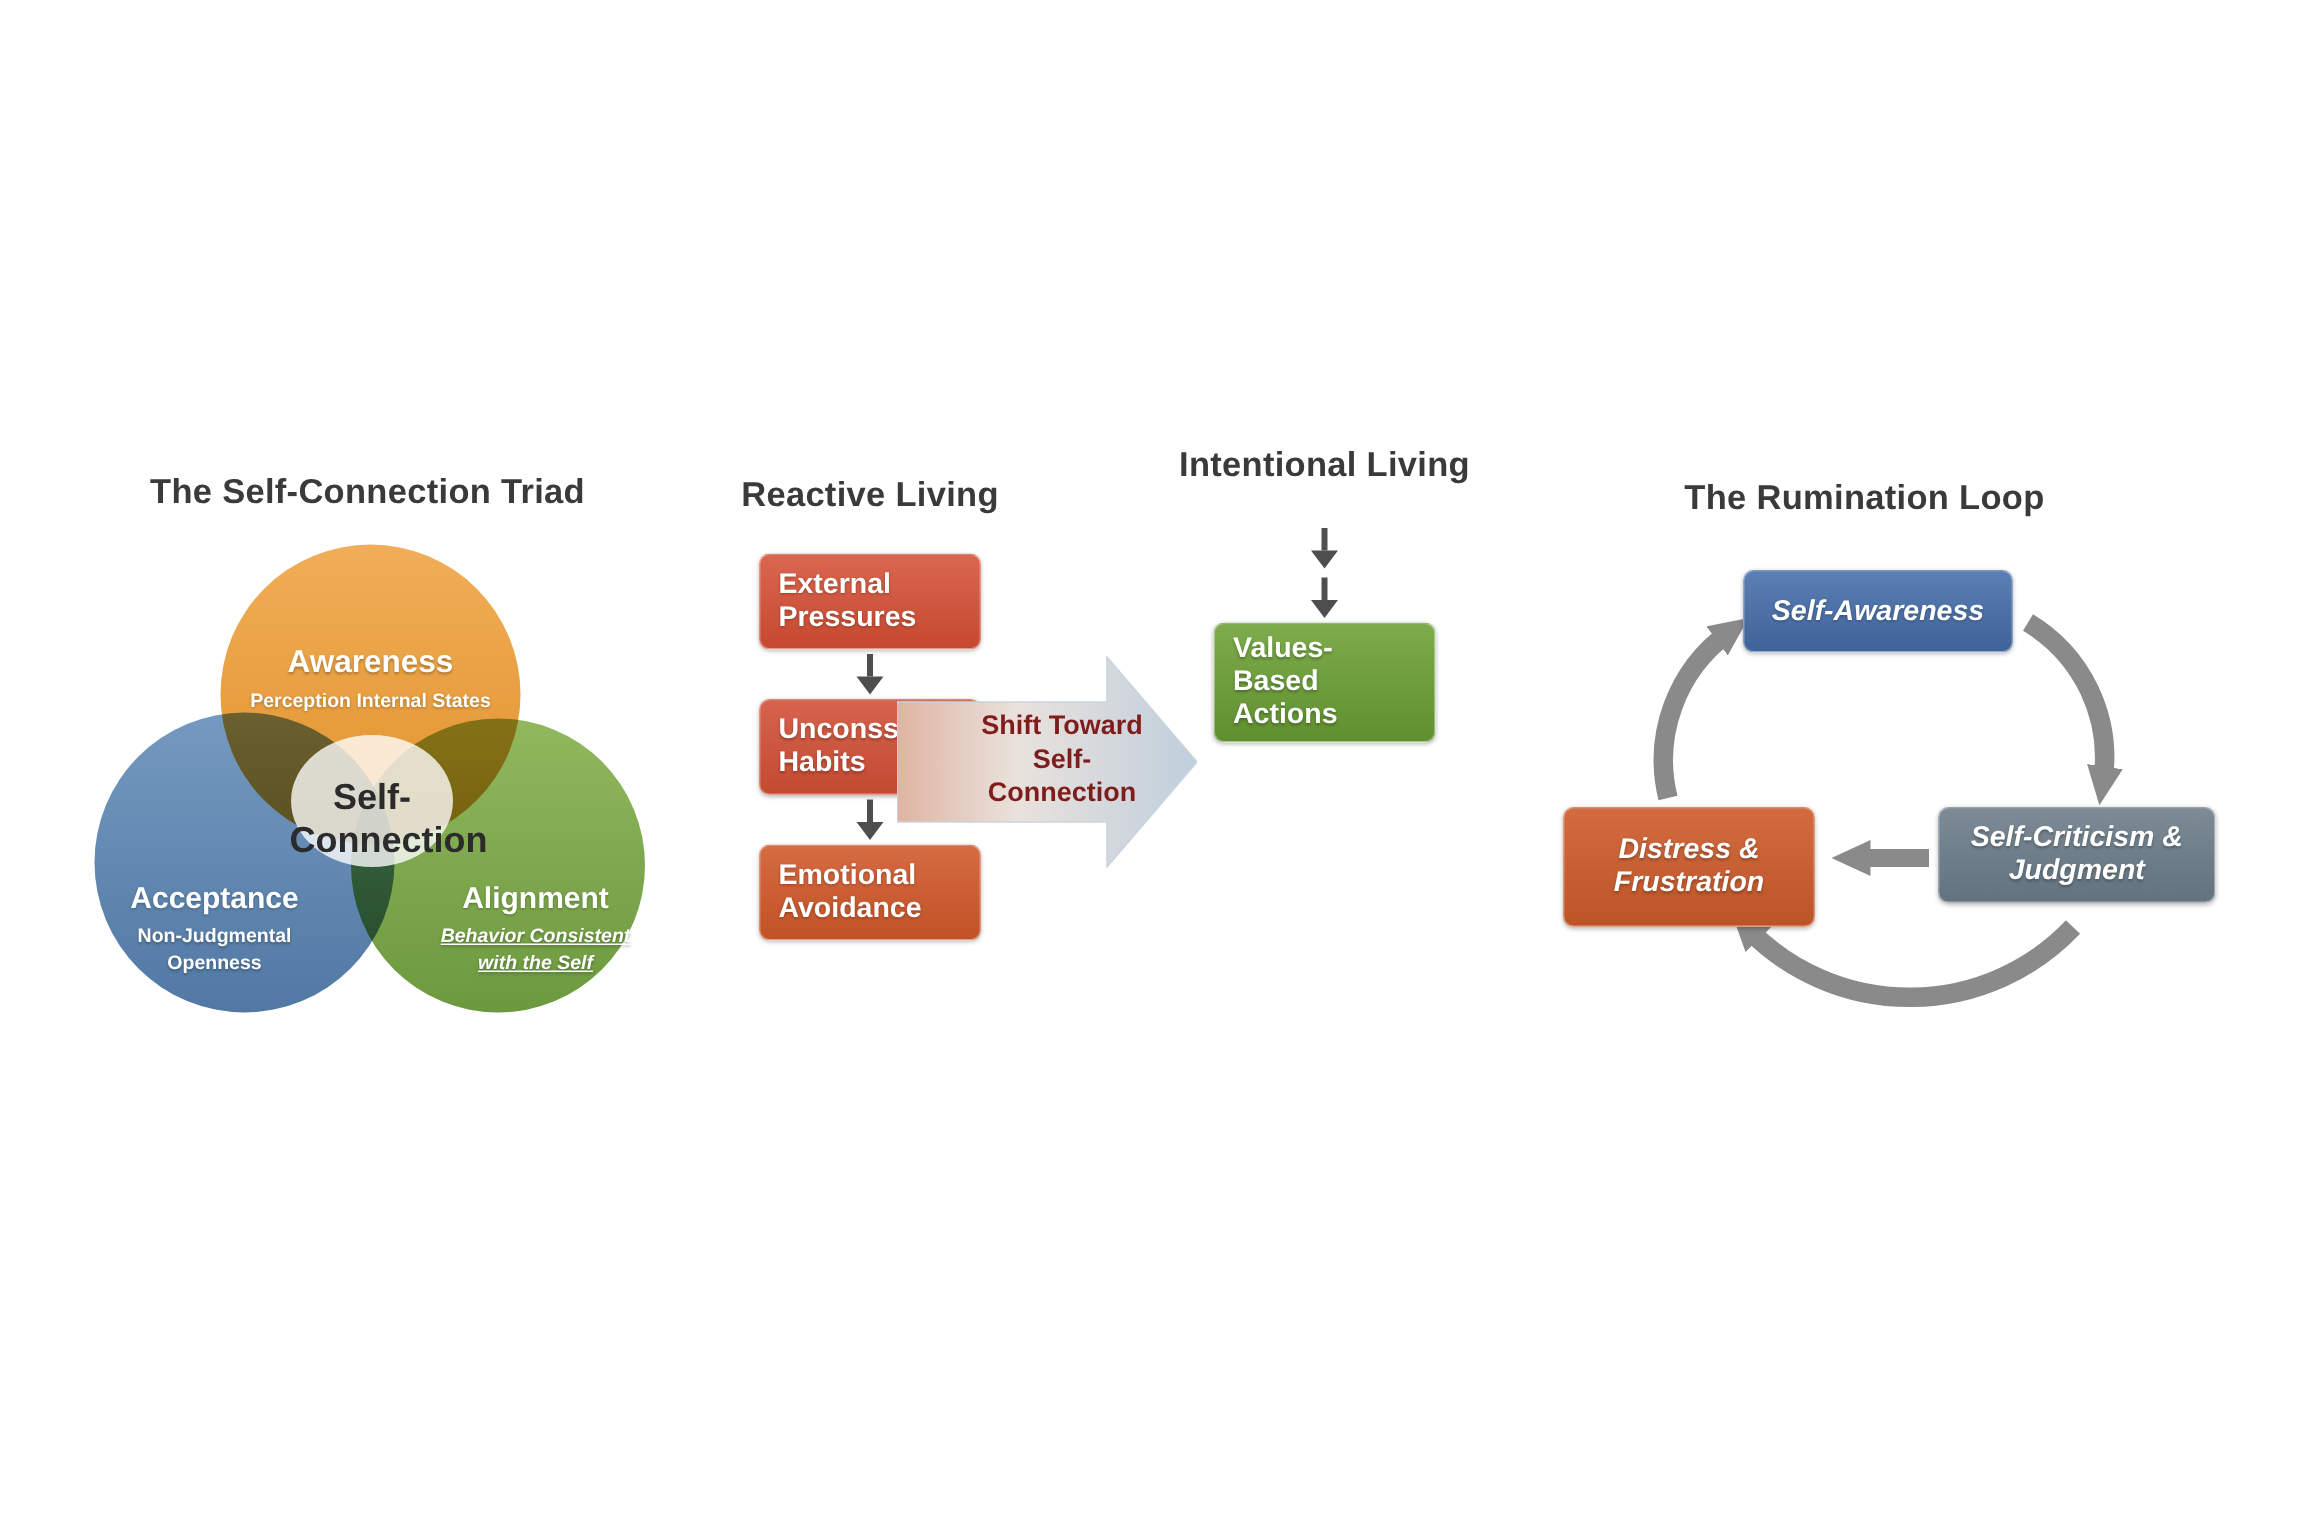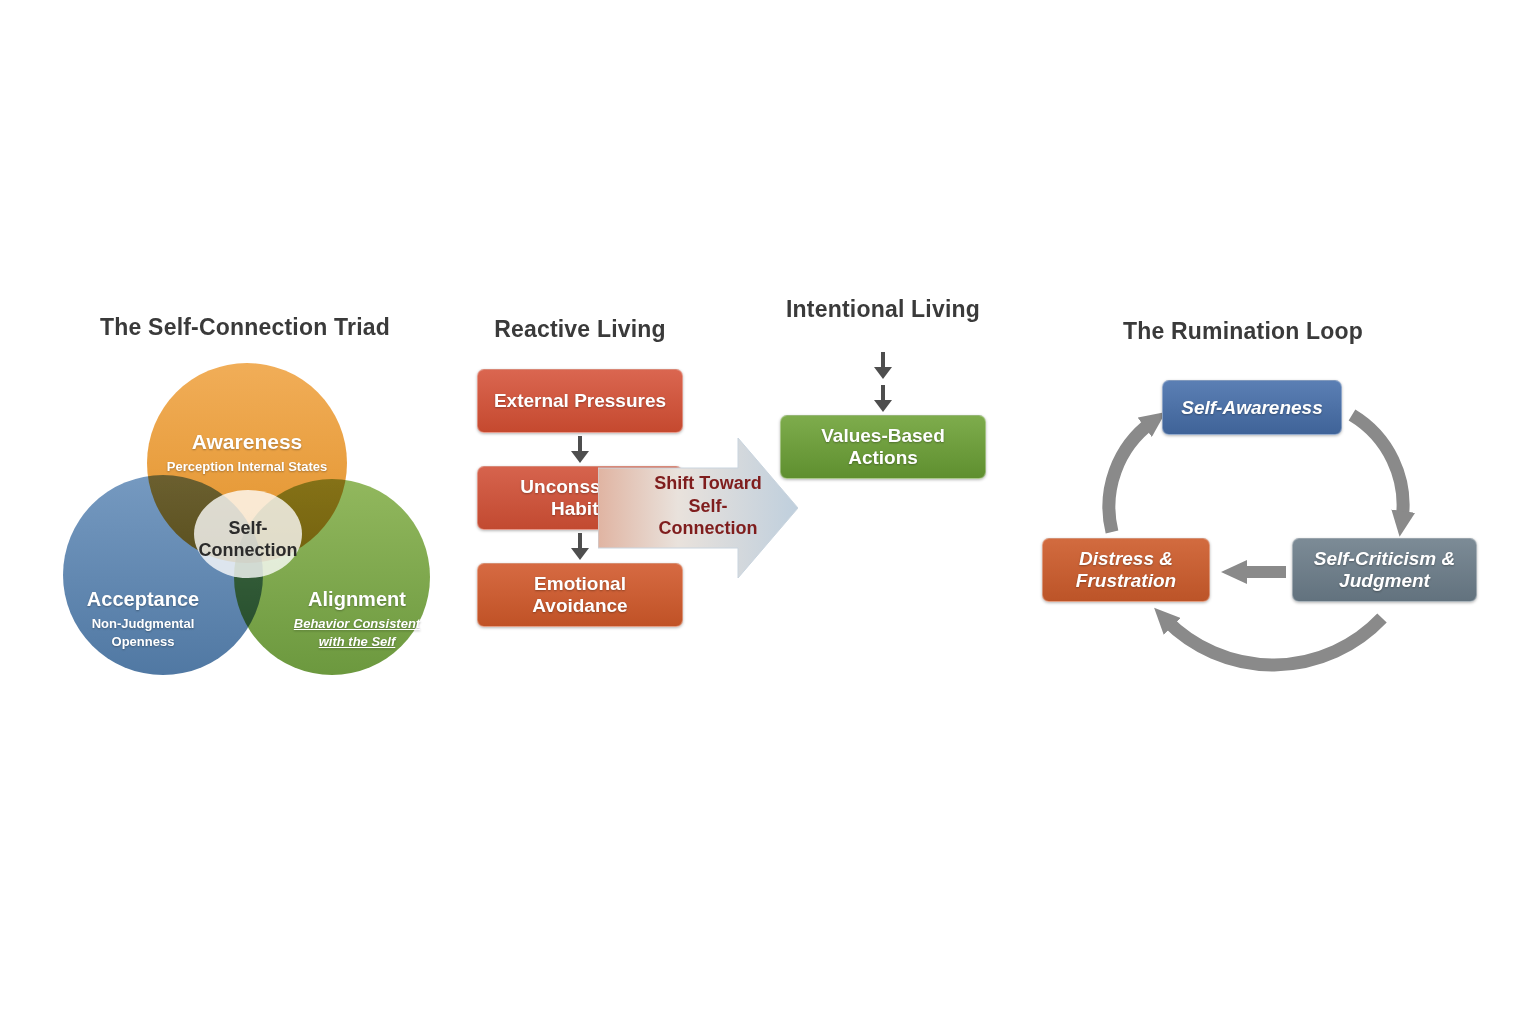--- a/index.html
+++ b/index.html
@@ -9,27 +9,27 @@
 
   .section-title { font-size:23px; font-weight:bold; color:#3a3a3a; text-align:center; letter-spacing:.2px; }
   .abs { position:absolute; }
 
   
   .venn { position:absolute; left:58px; top:358px; width:380px; height:330px; }
   .venn-text { position:absolute; text-align:center; color:#ffffff;margin-top:30px; }
   .venn-label { font-size:21px; font-weight:bold; text-shadow:0 1px 2px rgba(0,0,0,.3); }
   .venn-sub { font-size:13px; font-weight:bold; margin-top:4px; text-shadow:0 1px 2px rgba(0,0,0,.3); line-height:1.35; }
   .venn-sub.italic { font-style:italic;text-decoration:underline; }
-  .venn-center { position:absolute; text-align:center; color:#2b2b2b; font-size:18px; font-weight:bold; line-height:1.2; }
+  .venn-center { position:absolute; text-align:center; color:#2b2b2b; font-size:24px; font-weight:bold; line-height:1.2; }
 
   
   .col { position:absolute; width:186px; display:flex; flex-direction:column; align-items:center; }
   .col .section-title { margin-bottom:26px; width:220px; }
-  .fbox { width:206px; min-height:64px; border-radius:7px; display:flex; align-items:center; justify-content:center;
-          text-align:center; color:#fff; font-weight:bold; font-size:19px; line-height:1.15; padding:6px 12px;
+  .fbox { width:148px; min-height:64px; border-radius:7px; display:flex; align-items:center; justify-content:center;
+          color:#fff; font-weight:bold; font-size:19px; line-height:1.15; padding:6px 12px;
           box-shadow:0 1px 3px rgba(0,0,0,.28); text-shadow:0 1px 2px rgba(0,0,0,.3);
           border:1px solid rgba(255,255,255,.35); }
   .bg-red1   { background:linear-gradient(180deg,#DA6650,#C5492F); }
   .bg-red2   { background:linear-gradient(180deg,#D6634D,#C24A31); }
   .bg-red3   { background:linear-gradient(180deg,#D66A42,#C05226); }
   .bg-amber1 { background:linear-gradient(180deg,#F0B052,#E19A2A); }
   .bg-amber2 { background:linear-gradient(180deg,#EAA344,#DA8B21); }
   .bg-green1 { background:linear-gradient(180deg,#7EAC4C,#5F8F2F); }
   .bg-blue1  { background:linear-gradient(180deg,#5B7FB4,#3F6398); }
   .bg-gray1  { background:linear-gradient(180deg,#7C8B96,#62727E); }
@@ -145,15 +145,15 @@
       </marker>
     </defs>
     <path d="M 322,45 A 105,105 0 0 1 372,150" fill="none" stroke="#8A8A8A" stroke-width="13" marker-end="url(#loopHead)"></path>
     <path d="M 352,248 A 150,150 0 0 1 136,250" fill="none" stroke="#8A8A8A" stroke-width="13" marker-end="url(#loopHead)"></path>
     <path d="M 82,162 A 105,105 0 0 1 122,52" fill="none" stroke="#8A8A8A" stroke-width="13" marker-end="url(#loopHead)"></path>
     <path d="M 256,202 L 208,202" fill="none" stroke="#8A8A8A" stroke-width="12" marker-end="url(#loopHead)"></path>
   </svg>
 
   <div class="node bg-blue1" style="left:1162px; top:380px; width:180px; height:55px;">Self-Awareness</div>
   <div class="node bg-gray1" style="left:1292px; top:538px; width:185px; height:64px;">Self-Criticism &amp; Judgment</div>
-  <div class="node bg-rust1" style="left:1042px; top:538px; width:168px; height:64px;">Distress &amp; Frustration</div>
+  <div class="node bg-rust1" style="left:1042px; top:538px; width:168px; height:80px;">Distress &amp; Frustration</div>
 
 </div>
 
 </body></html>

